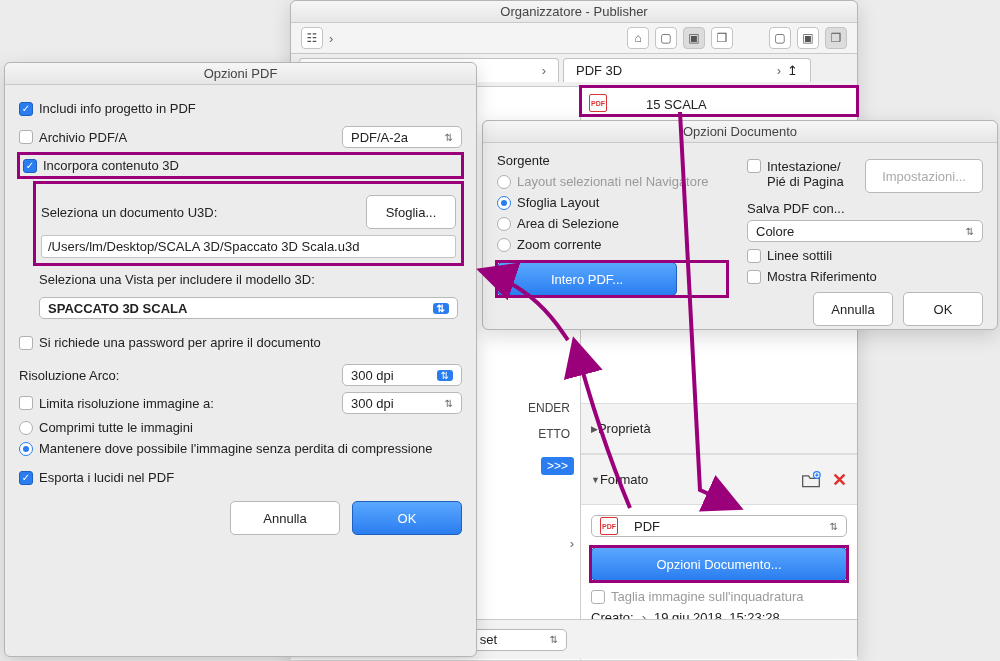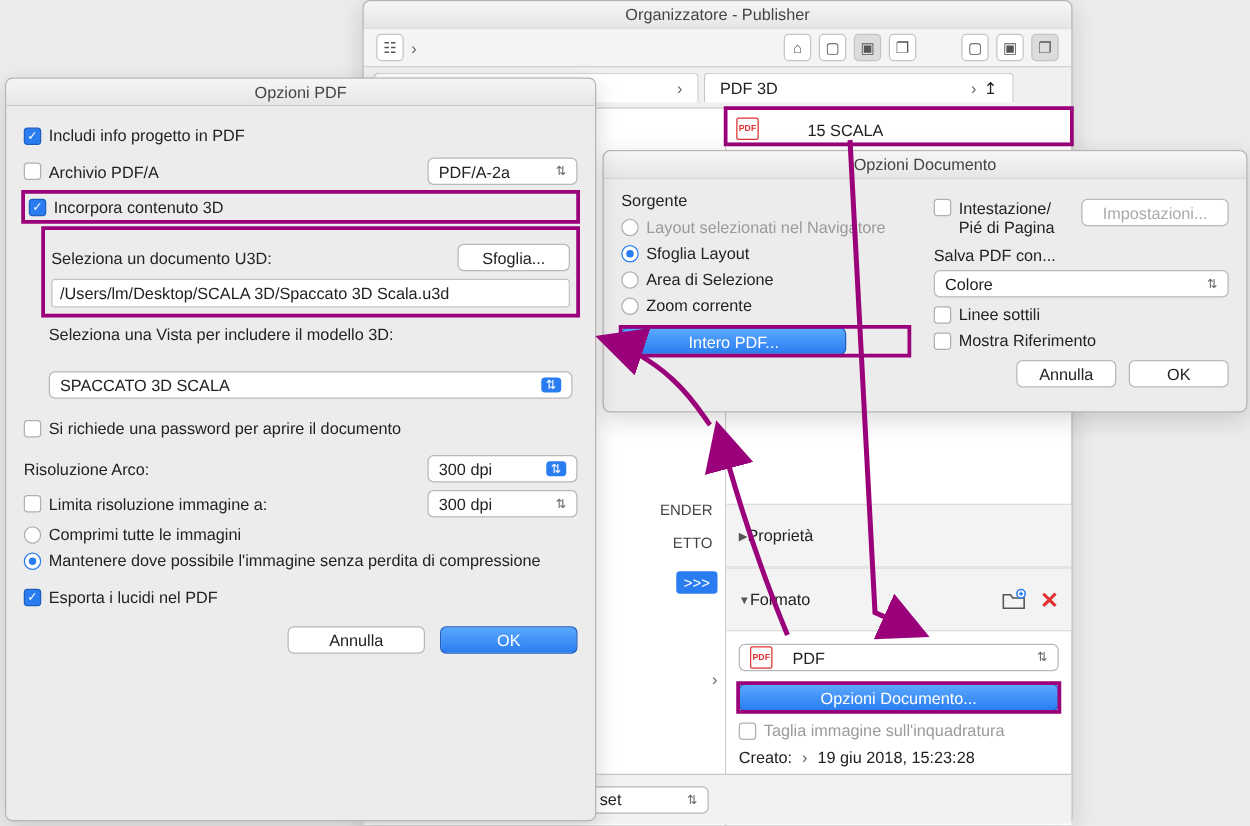--- a/index.html
+++ b/index.html
@@ -15,21 +15,21 @@
 .tabstrip { display: flex; align-items: center; padding: 4px 8px; border-bottom: 1px solid #c9c9c9; background: #f0f0f0; }
 .tab { padding: 4px 12px; border: 1px solid #c4c4c4; border-bottom: none; border-radius: 4px 4px 0 0; background: #fff; margin-right: 4px; font-size: 12px; }
 .tab .caret { margin-left: 6px; color: #666; }
 
 .panel-row { display: flex; align-items: flex-end; padding: 2px 8px; border-bottom: 1px solid #e0e0e0; background: #fff; gap: 31px; }
 .pdf-icon { width: 18px; height: 18px; border: 1px solid #d33; display: inline-flex; align-items: center; justify-content: center; font-size: 7px; color: #d33; font-weight: bold; border-radius: 2px; margin-right: 8px; }
 
 .highlight { outline: 3px solid #99007a; outline-offset: -1px; }
 
 
-.btn { display: inline-flex; align-items: center; justify-content: center; padding: 3px 16px; border: 1px solid #b8b8b8; border-radius: 5px; background: #fff; font-size: 13px; color: #222; min-width: 80px; height: 22px; }
+.btn { display: inline-flex; align-items: center; justify-content: center; padding: 3px 16px; border: 1px solid #b8b8b8; border-radius: 5px; background: #fff; font-size: 13px; color: #222; min-width: 80px; height: 34px; }
 .btn.primary { background: linear-gradient(#5aa8ff,#2a7df0); color: #fff; border-color: #1e5fc0; }
 .btn.wide { width: 100%; }
 .select { display: inline-flex; align-items: center; justify-content: space-between; padding: 3px 8px; border: 1px solid #b8b8b8; border-radius: 5px; background: #fff; height: 22px; }
 .select .caret { color: #666; font-size: 10px; }
 .checkbox { width: 14px; height: 14px; border: 1px solid #b0b0b0; border-radius: 3px; background: #fff; display: inline-flex; align-items: center; justify-content: center; margin-right: 6px; font-size: 10px; color: #fff; }
 .checkbox.checked { background: #2a7df0; border-color: #1e5fc0; }
 .radio { width: 14px; height: 14px; border: 1px solid #b0b0b0; border-radius: 50%; background: #fff; display: inline-flex; align-items: center; justify-content: center; margin-right: 6px; }
 .radio.selected { border-color: #2a7df0; }
 .radio.selected::after { content: ""; width: 6px; height: 6px; background: #2a7df0; border-radius: 50%; }
 .row { display: flex; align-items: center; margin: 6px 0; }
@@ -269,21 +269,21 @@
     <div class="field-group highlight" style="padding:6px;">
       <div class="row" style="justify-content:space-between;">
         <span class="label">Seleziona un documento U3D:</span>
         <div class="btn" style="min-width:90px;">Sfoglia...</div>
       </div>
       <div class="input" style="width:100%; margin-top:6px;">/Users/lm/Desktop/SCALA 3D/Spaccato 3D Scala.u3d</div>
     </div>
 
     <div class="field-group">
       <div class="label">Seleziona una Vista per includere il modello 3D:</div>
-      <div class="select selectbox-full" style="margin-top:22px;">
+      <div class="select selectbox-full" style="margin-top:10px;font-weight:bold;">
         <span>SPACCATO 3D SCALA</span>
         <span class="caret" style="background:#2a7df0; color:#fff; padding:0 4px; border-radius:3px;">⇅</span>
       </div>
     </div>
 
     <div class="row" style="margin-top:14px;">
         <span class="checkbox"></span>
         <span class="label">Si richiede una password per aprire il documento</span>
       </div>
 

